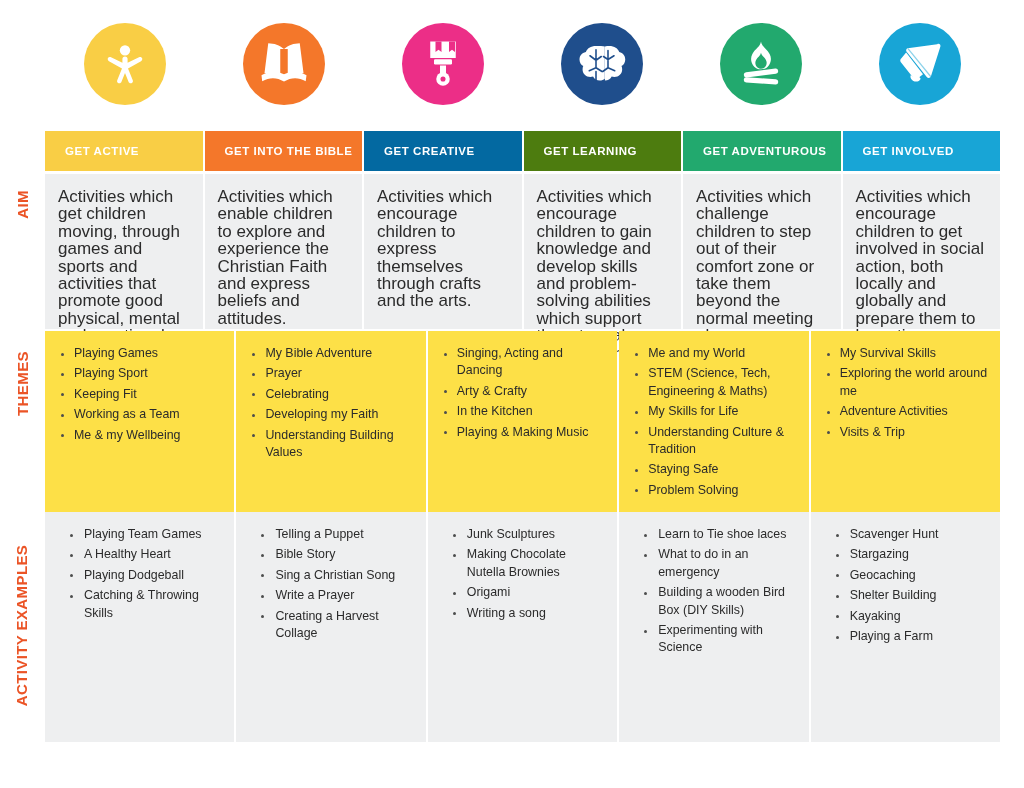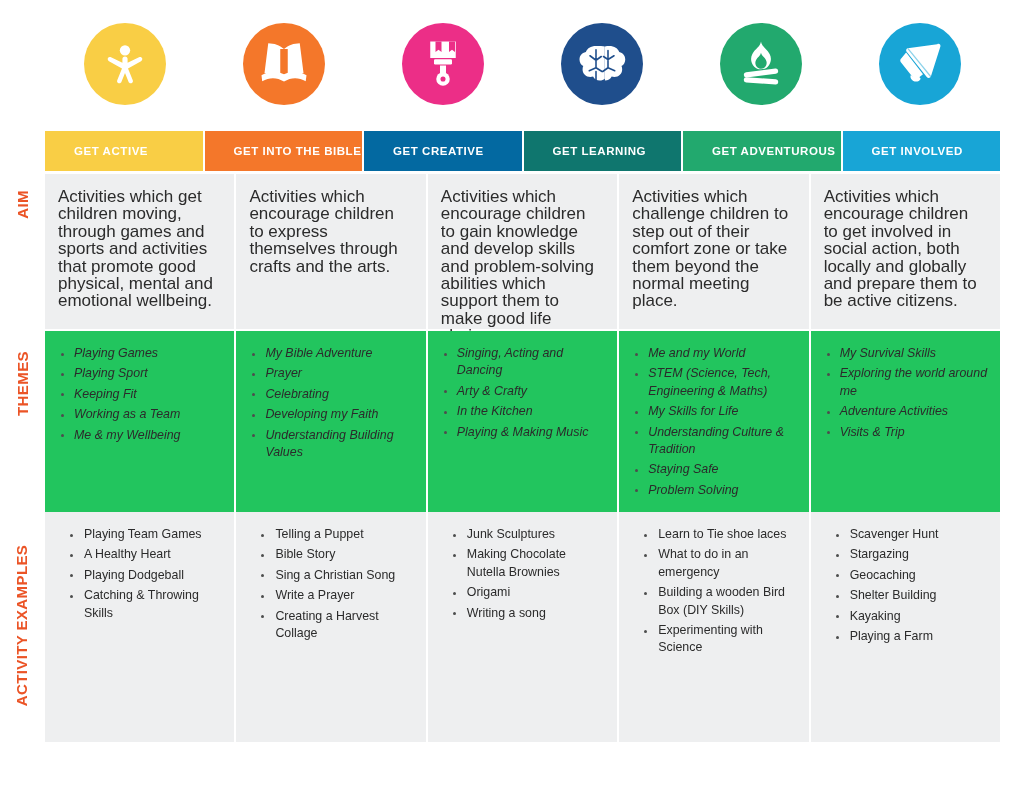--- a/index.html
+++ b/index.html
@@ -23,42 +23,42 @@
   }
   .icon-circle svg{display:block;}
 
   
   .head-row{
     position:absolute;left:45px;top:131px;width:955px;height:40px;
     display:flex;gap:2px;
   }
   .head-cell{
     flex:1 1 0;display:flex;align-items:center;
-    padding-left:29px;box-sizing:border-box;
+    padding-left:20px;box-sizing:border-box;
   }
   .head-cell span{
     color:#ffffff;font-weight:bold;font-size:11.5px;letter-spacing:.55px;
   }
 
   
   .band{
     position:absolute;left:45px;width:955px;
     display:flex;gap:2px;
   }
   .band.aim{top:174px;height:155px;}
   .band.themes{top:331px;height:206px;}
   .band.examples{top:512px;height:230px;}
 
   .cell{
     flex:1 1 0;box-sizing:border-box;
     padding:14px 13px 10px 13px;
   }
   .band.aim .cell,
   .band.examples .cell{background:#eeeff0;}
-  .band.themes .cell{background:#22c55e;font-style:italic;}
+  .band.themes .cell{background:#fde047;}
 
   .cell p{
     margin:0;color:#2b2b2b;font-size:17px;line-height:17.4px;
   }
 
   .cell ul{margin:0;padding:0;list-style:none;}
   .cell li{
     position:relative;padding-left:16px;margin-bottom:3px;
     color:#2b2b2b;font-size:12.4px;line-height:17.4px;
   }
@@ -177,37 +177,40 @@
   <div class="head-row">
     <div class="head-cell" style="background:#F9CE45">
       <span>GET ACTIVE</span>
     </div>
     <div class="head-cell" style="background:#F4772A">
       <span>GET INTO THE BIBLE</span>
     </div>
     <div class="head-cell" style="background:#0369a1">
       <span>GET CREATIVE</span>
     </div>
-    <div class="head-cell" style="background:#0f766e">
+    <div class="head-cell" style="background:#4d7c0f">
       <span>GET LEARNING</span>
     </div>
     <div class="head-cell" style="background:#22A96E">
       <span>GET ADVENTUROUS</span>
     </div>
     <div class="head-cell" style="background:#18A5D6">
       <span>GET INVOLVED</span>
     </div>
   </div>
 
   <div class="rowlabel aim">
     <span>AIM</span>
   </div>
   <div class="band aim">
     <div class="cell">
       <p>Activities which get children moving, through games and sports and activities that promote good physical, mental and emotional wellbeing.</p>
+      </div>
+    <div class="cell">
+      <p>Activities which enable children to explore and experience the Christian Faith and express beliefs and attitudes.</p>
       </div>
     <div class="cell">
       <p>Activities which encourage children to express themselves through crafts and the arts.</p>
       </div>
     <div class="cell">
       <p>Activities which encourage children to gain knowledge and develop skills and problem-solving abilities which support them to make good life choices.</p>
       </div>
     <div class="cell">
       <p>Activities which challenge children to step out of their comfort zone or take them beyond the normal meeting place.</p>
       </div>

